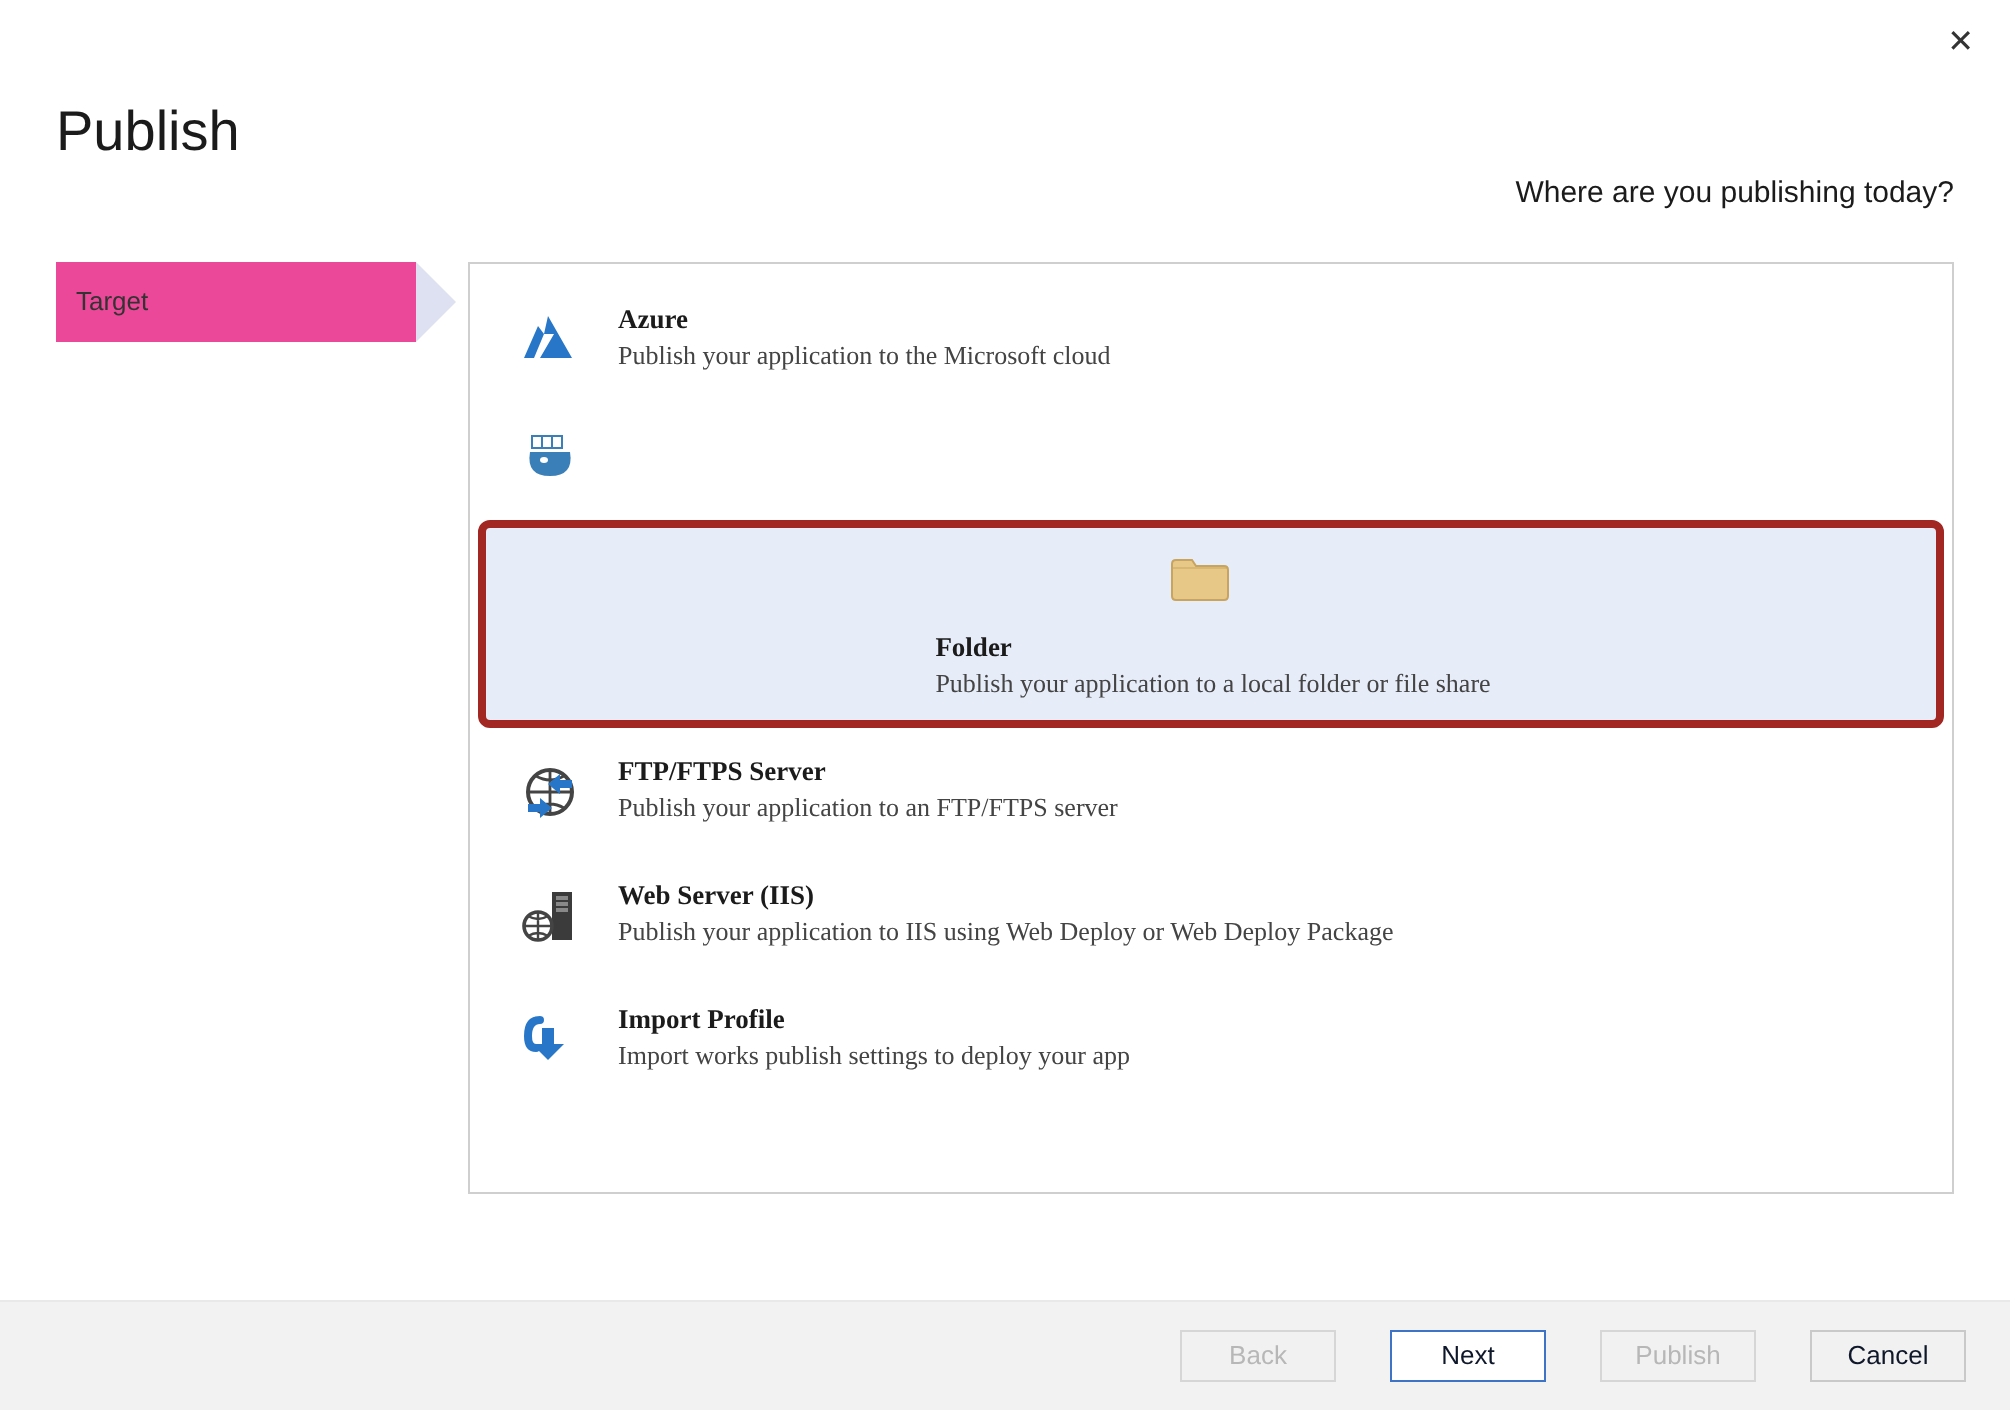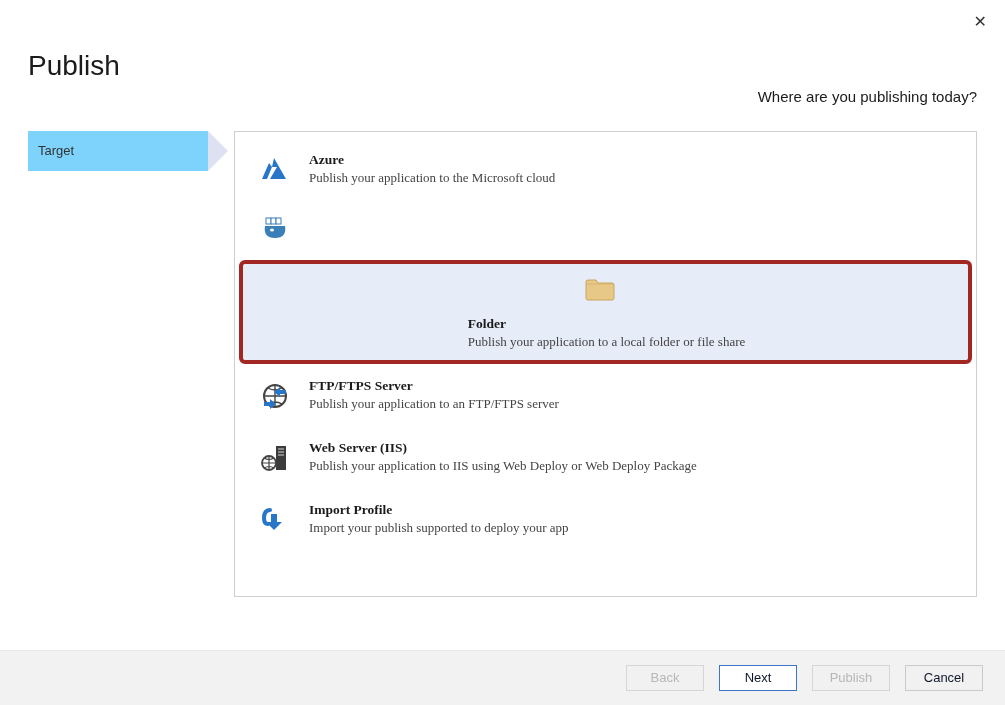--- a/index.html
+++ b/index.html
@@ -51,21 +51,21 @@
   }
   .step {
     position: relative;
     height: 40px;
     line-height: 40px;
     padding-left: 10px;
     font-size: 13px;
     color: #333;
   }
   .step.active {
-    background: #7dd3fc;
+    background: #ec4899;
   }
   .step.active::after {
     content: "";
     position: absolute;
     right: -20px;
     top: 0;
     width: 0;
     height: 0;
     border-top: 20px solid transparent;
     border-bottom: 20px solid transparent;
@@ -120,21 +120,21 @@
     left: 0;
     right: 0;
     bottom: 0;
     height: 55px;
     background: #f2f2f2;
     border-top: 1px solid #e9e9e9;
     display: flex;
     align-items: center;
     justify-content: flex-end;
     padding-right: 22px;
-    gap: 15px;
+    gap: 27px;
   }
   .btn {
     min-width: 78px;
     height: 26px;
     line-height: 24px;
     text-align: center;
     font-size: 13px;
     background: #f1f1f1;
     border: 1px solid #c9c9c9;
     color: #0f172a;
@@ -240,21 +240,21 @@
       <div class="option">
         <div class="icon-wrap">
           <svg width="30" height="28" viewBox="0 0 30 28">
             <path d="M10 4 Q4 4 4 12 Q4 18 8 18" stroke="#2876c8" stroke-width="4" fill="none" stroke-linecap="round"></path>
             <path d="M6 16 L14 24 L22 16 Z" fill="#2876c8"></path>
             <rect x="11" y="8" width="6" height="10" fill="#2876c8"></rect>
           </svg>
         </div>
         <div class="text-wrap">
           <div class="opt-title">Import Profile</div>
-          <div class="opt-desc">Import your publish supported to deploy your app</div>
+          <div class="opt-desc">Import works publish settings to deploy your app</div>
         </div>
       </div>
 
     </div>
   </div>
 </div>
 
 <div class="footer">
   <button class="btn disabled">Back</button>
   <button class="btn primary">Next</button>

